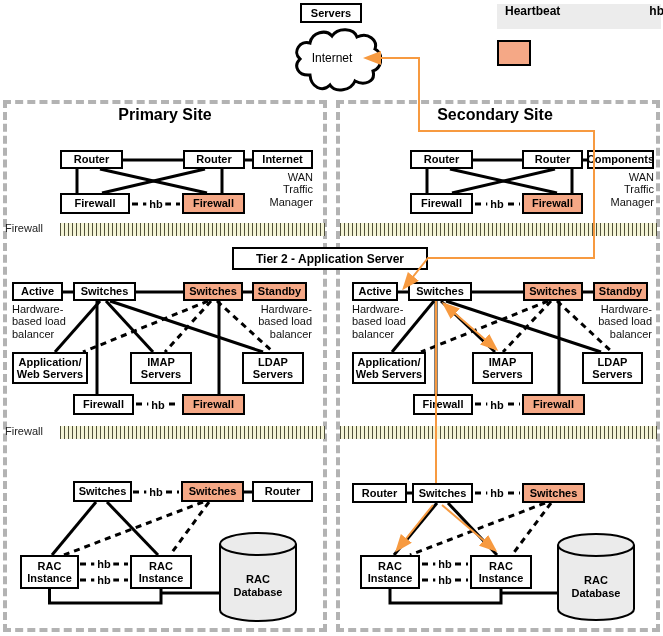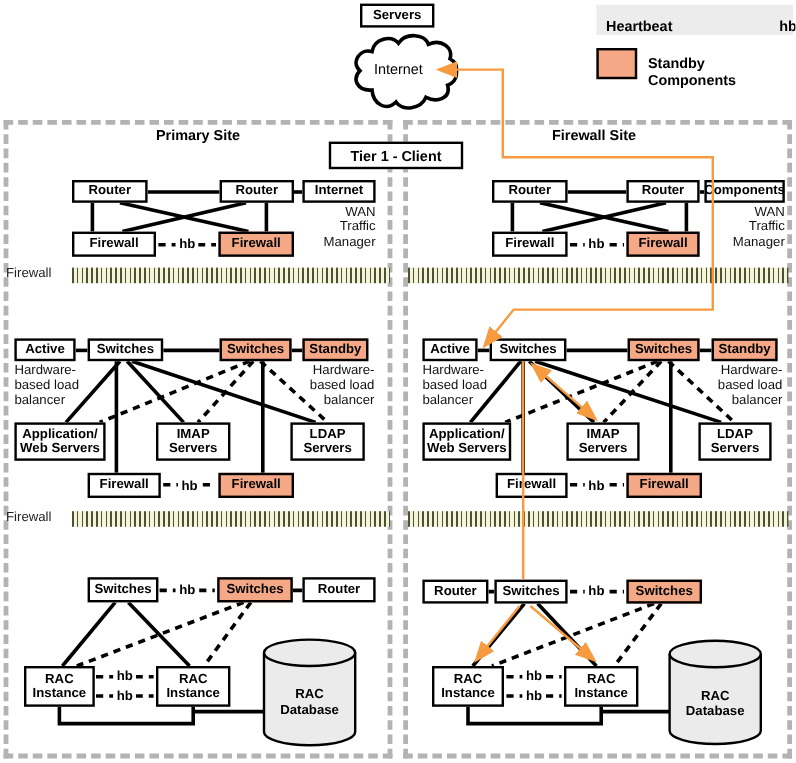--- a/index.html
+++ b/index.html
@@ -7,52 +7,52 @@
           font-family:"Liberation Sans",sans-serif;overflow:hidden;}
   
   .nd{position:absolute;background:#fff;border:2px solid #000;z-index:2;
       display:flex;align-items:center;justify-content:center;text-align:center;
       font-weight:bold;font-size:11px;line-height:1.12;white-space:pre-line;box-sizing:border-box;}
   .sb{background:var(--standby-fill,#F5A886);}
   .tierbox{position:absolute;background:#fff;border:2px solid #000;z-index:4;
       display:flex;align-items:center;justify-content:center;
       font-weight:bold;font-size:12px;box-sizing:border-box;}
   .sitebox{position:absolute;border:4px dashed #b3b3b3;z-index:0;box-sizing:border-box;}
-  .sitetitle{position:absolute;font-weight:bold;font-size:12px;z-index:1;text-align:center;}
+  .sitetitle{position:absolute;font-weight:bold;font-size:16px;z-index:1;text-align:center;}
   .cap{position:absolute;font-size:11px;line-height:1.13;white-space:pre-line;z-index:2;color:#111;}
   .cap.r{text-align:right;}
   .fwb{position:absolute;height:13px;z-index:1;
        background:repeating-linear-gradient(90deg,#50503a 0 1.4px,#f4f4d6 1.4px 4px);}
   .fwlabel{position:absolute;font-size:11px;color:#222;z-index:1;}
   .hbp{position:absolute;z-index:3;background:#fff;padding:0 3px;
        font-weight:bold;font-size:11px;transform:translate(-50%,-50%);}
   .lay{position:absolute;left:0;top:0;}
   .wire{stroke:#000;stroke-width:3;fill:none;}
   .dsh{stroke-dasharray:6 5;}
   .ow{stroke:var(--orange,#F79A40);stroke-width:2;fill:none;}
   .oarrow{fill:var(--orange,#F79A40);}
   .legendbox{position:absolute;background:var(--legend-bg,#ECECEC);z-index:2;
-       display:flex;align-items:flex-end;gap:16px;padding:0 8px;box-sizing:border-box;}
+       display:flex;align-items:flex-start;gap:16px;padding:0 8px;box-sizing:border-box;}
   .legendbox b{font-size:12px;}
   .dashbar{display:inline-block;width:9px;height:4px;background:#111;margin:0 1.5px;}
   .swatch{position:absolute;border:2px solid #000;z-index:2;box-sizing:border-box;
        background:var(--standby-fill,#F5A886);}
   .cyl{position:absolute;z-index:2;}
   .cyl .lbl{position:absolute;left:0;width:100%;text-align:center;font-weight:bold;
        font-size:11px;line-height:1.15;white-space:pre-line;}
 </style>
 </head>
 <body>
 
 <div id="canvas">
 
   <div class="sitebox" style="left:3px;top:100px;width:324px;height:532px;"></div>
   <div class="sitebox" style="left:336px;top:100px;width:324px;height:532px;"></div>
   <div class="sitetitle" style="left:75px;top:106px;width:180px;">Primary Site</div>
-  <div class="sitetitle" style="left:405px;top:106px;width:180px;">Firewall Site</div>
+  <div class="sitetitle" style="left:405px;top:106px;width:180px;">Secondary Site</div>
 
   <div class="fwb" style="left:60px;top:223px;width:265px;"></div>
   <div class="fwb" style="left:340px;top:223px;width:317px;"></div>
   <div class="fwb" style="left:60px;top:426px;width:265px;"></div>
   <div class="fwb" style="left:340px;top:426px;width:317px;"></div>
   <div class="fwlabel" style="left:5px;top:222px;">Firewall</div>
   <div class="fwlabel" style="left:5px;top:425px;">Firewall</div>
 
   <svg class="lay" width="663" height="636" style="z-index:1;">
     <g>
@@ -142,23 +142,22 @@
     <span style="flex:1"></span>
     <span class="dashbar"></span>
       <span class="dashbar"></span>
       <span class="dashbar"></span>
     <b>hb</b>
     <span class="dashbar"></span>
       <span class="dashbar"></span>
       <span class="dashbar"></span>
   </div>
   <div class="swatch" style="left:497px;top:40px;width:34px;height:26px;"></div>
-  <div style="position:absolute;left:540px;top:46px;font-weight:bold;font-size:12px;z-index:2;">Standby Components</div>
-
-  <div class="tierbox" style="left:274px;top:118px;width:112px;height:23px;">Tier 1 - Client</div>
+
+  <div class="tierbox" style="left:232px;top:247px;width:196px;height:23px;">Tier 2 - Application Server</div>
 
   <div class="nd" style="left:60px;top:150px;width:63px;height:19px;">Router</div>
   <div class="nd" style="left:183px;top:150px;width:62px;height:19px;">Router</div>
   <div class="nd" style="left:252px;top:150px;width:61px;height:19px;">Internet</div>
   <div class="cap r" style="left:233px;top:171px;width:80px;">WAN
 Traffic
 Manager</div>
   <div class="nd" style="left:60px;top:193px;width:70px;height:21px;">Firewall</div>
   <div class="nd sb" style="left:182px;top:193px;width:63px;height:21px;">Firewall</div>
   <div class="hbp" style="left:156px;top:204px;">hb</div>

